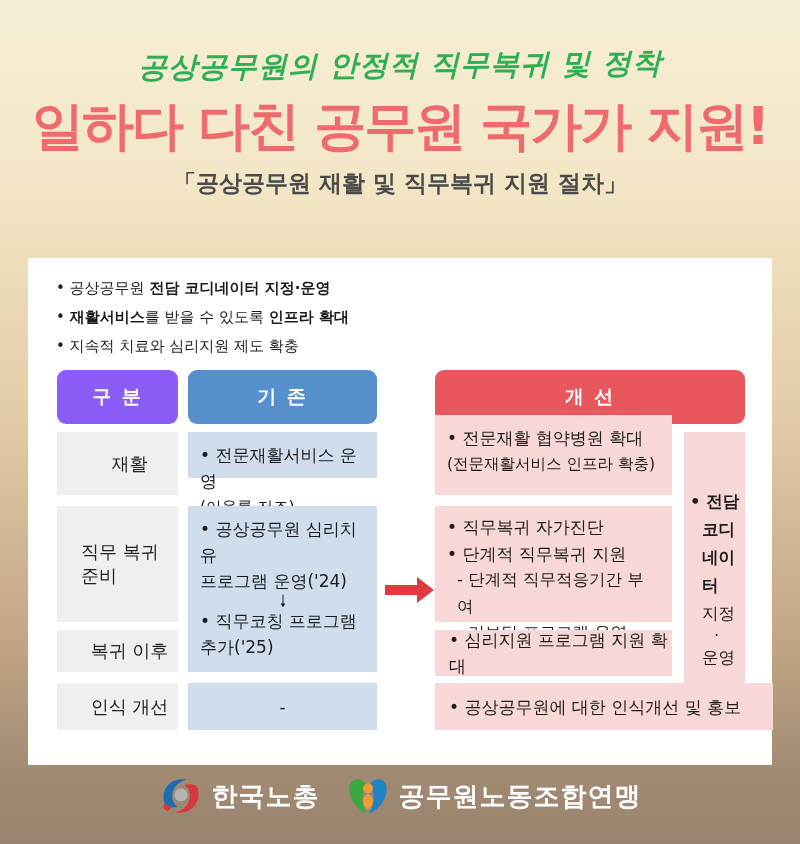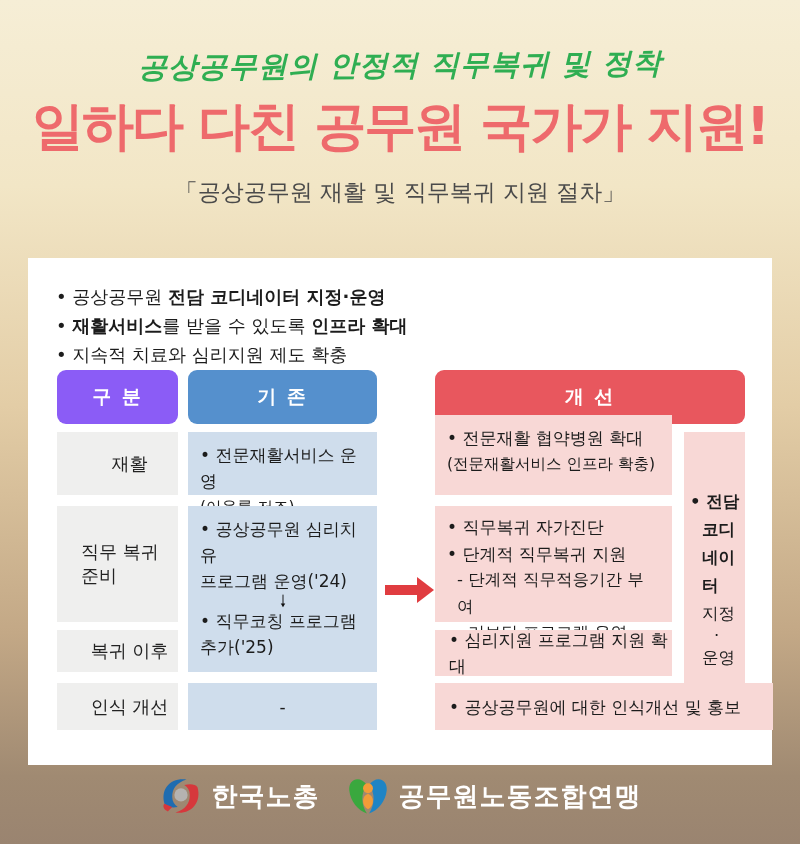--- a/index.html
+++ b/index.html
@@ -27,34 +27,33 @@
   .title {
     position: absolute; top: 92px; left: 0; width: 100%;
     text-align: center;
     font-size: 52px; font-weight: 900;
     color: #ee6a6c;
     letter-spacing: -2px;
   }
   .subtitle {
     position: absolute; top: 168px; left: 0; width: 100%;
     text-align: center;
-    font-size: 23px; font-weight: 400;
+    font-size: 23px; font-weight: 700;
     color: #4a4a4a;
-    margin-top: 9px;
   }
   
   .card {
     position: absolute; left: 28px; top: 258px;
     width: 744px; height: 507px;
     background: #ffffff;
   }
   .bullets {
-    position: absolute; left: 28px; top: 24px;
+    position: absolute; left: 28px; top: 16px;
     list-style: none;
-    font-size: 18px; line-height: 29px;
+    font-size: 15px; line-height: 29px;
   }
   .bullets .b { font-weight: 700; }
   
   .tbl { position: absolute; left: 0; top: 0; width: 744px; height: 507px; }
   .hdr {
     position: absolute; height: 54px; border-radius: 9px;
     display: flex; align-items: center; justify-content: center;
     color: #ffffff; font-size: 19px; font-weight: 700; letter-spacing: 2px;
   }
   .hdr1 { left: 29px;  width: 121px; top: 112px; background: #8b5cf6; }
@@ -65,21 +64,21 @@
     background: #efefee;
     left: 29px; width: 121px;
     display: flex; align-items: center; justify-content: center;
     font-size: 18px; color: #222;
   }
   .lbl1 { top: 174px; height: 63px; }
   .lbl2 { top: 248px; height: 116px; }
   .lbl3 { top: 372px; height: 42px; }
   .lbl4 { top: 425px; height: 47px; }
   .blue { background: #cfddec; left: 160px; width: 189px; padding: 10px 12px; line-height: 26px; }
-  .blue1 { top: 174px; height: 63px; }
+  .blue1 { top: 174px; height: 46px; }
   .blue2 { top: 248px; height: 166px; display: flex; flex-direction: column; justify-content: space-between; padding: 10px 12px 12px; }
   .blue3 { top: 425px; height: 47px; display: flex; align-items: center; justify-content: center; padding: 0; }
   .pink { background: #f8d8d6; left: 407px; width: 237px; padding: 10px 12px; line-height: 26px; }
   .pink1 { top: 157px; height: 80px; }
   .pink2 { top: 248px; height: 116px; line-height: 26.5px; padding-top: 8px; }
   .pink3 { top: 372px; height: 46px; display: flex; align-items: center; padding: 0 0 0 14px; }
   .pink4 { top: 425px; height: 47px; width: 338px; display: flex; align-items: center; padding: 0 0 0 14px; }
   .subline { font-size: 15.5px; }
   .dashline { padding-left: 10px; font-size: 16.5px; }
   .sidenote {

